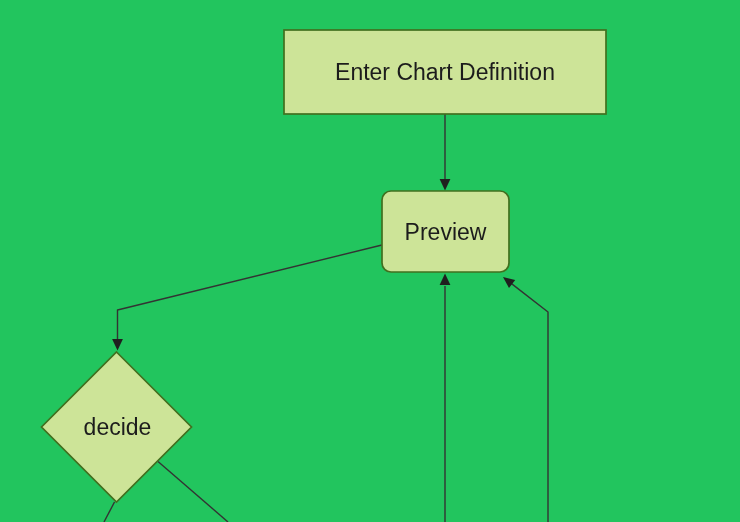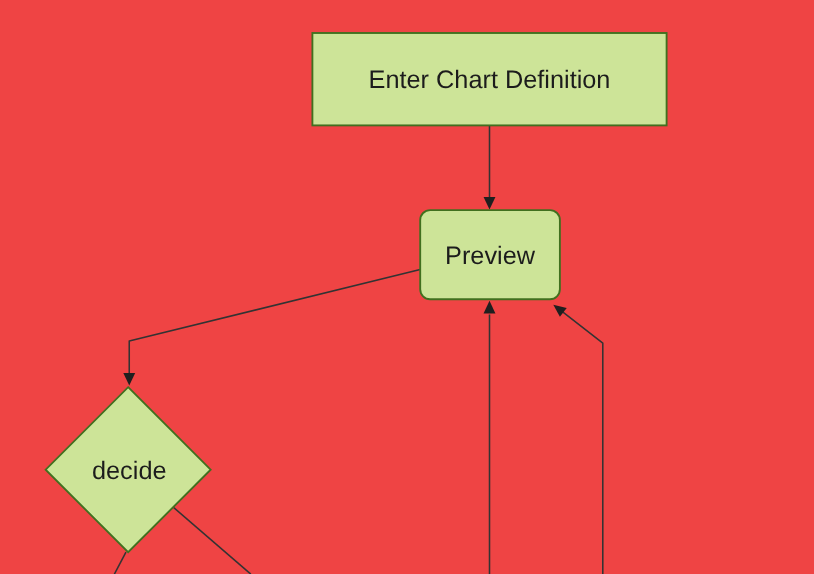--- a/index.html
+++ b/index.html
@@ -7,21 +7,21 @@
     padding: 0;
     background: #ffffff;
     width: 740px;
     height: 522px;
     overflow: hidden;
   }
   .canvas {
     position: relative;
     width: 740px;
     height: 522px;
-    background: #ef4444;
+    background: #22c55e;
   }
   svg { display: block; }
   .node-label {
     font-family: "Liberation Sans", "DejaVu Sans", sans-serif;
     font-size: 23px;
     text-anchor: middle;
   }
   .node-shape { stroke-width: 1.7px; }
   .edge-line {
     fill: none;

